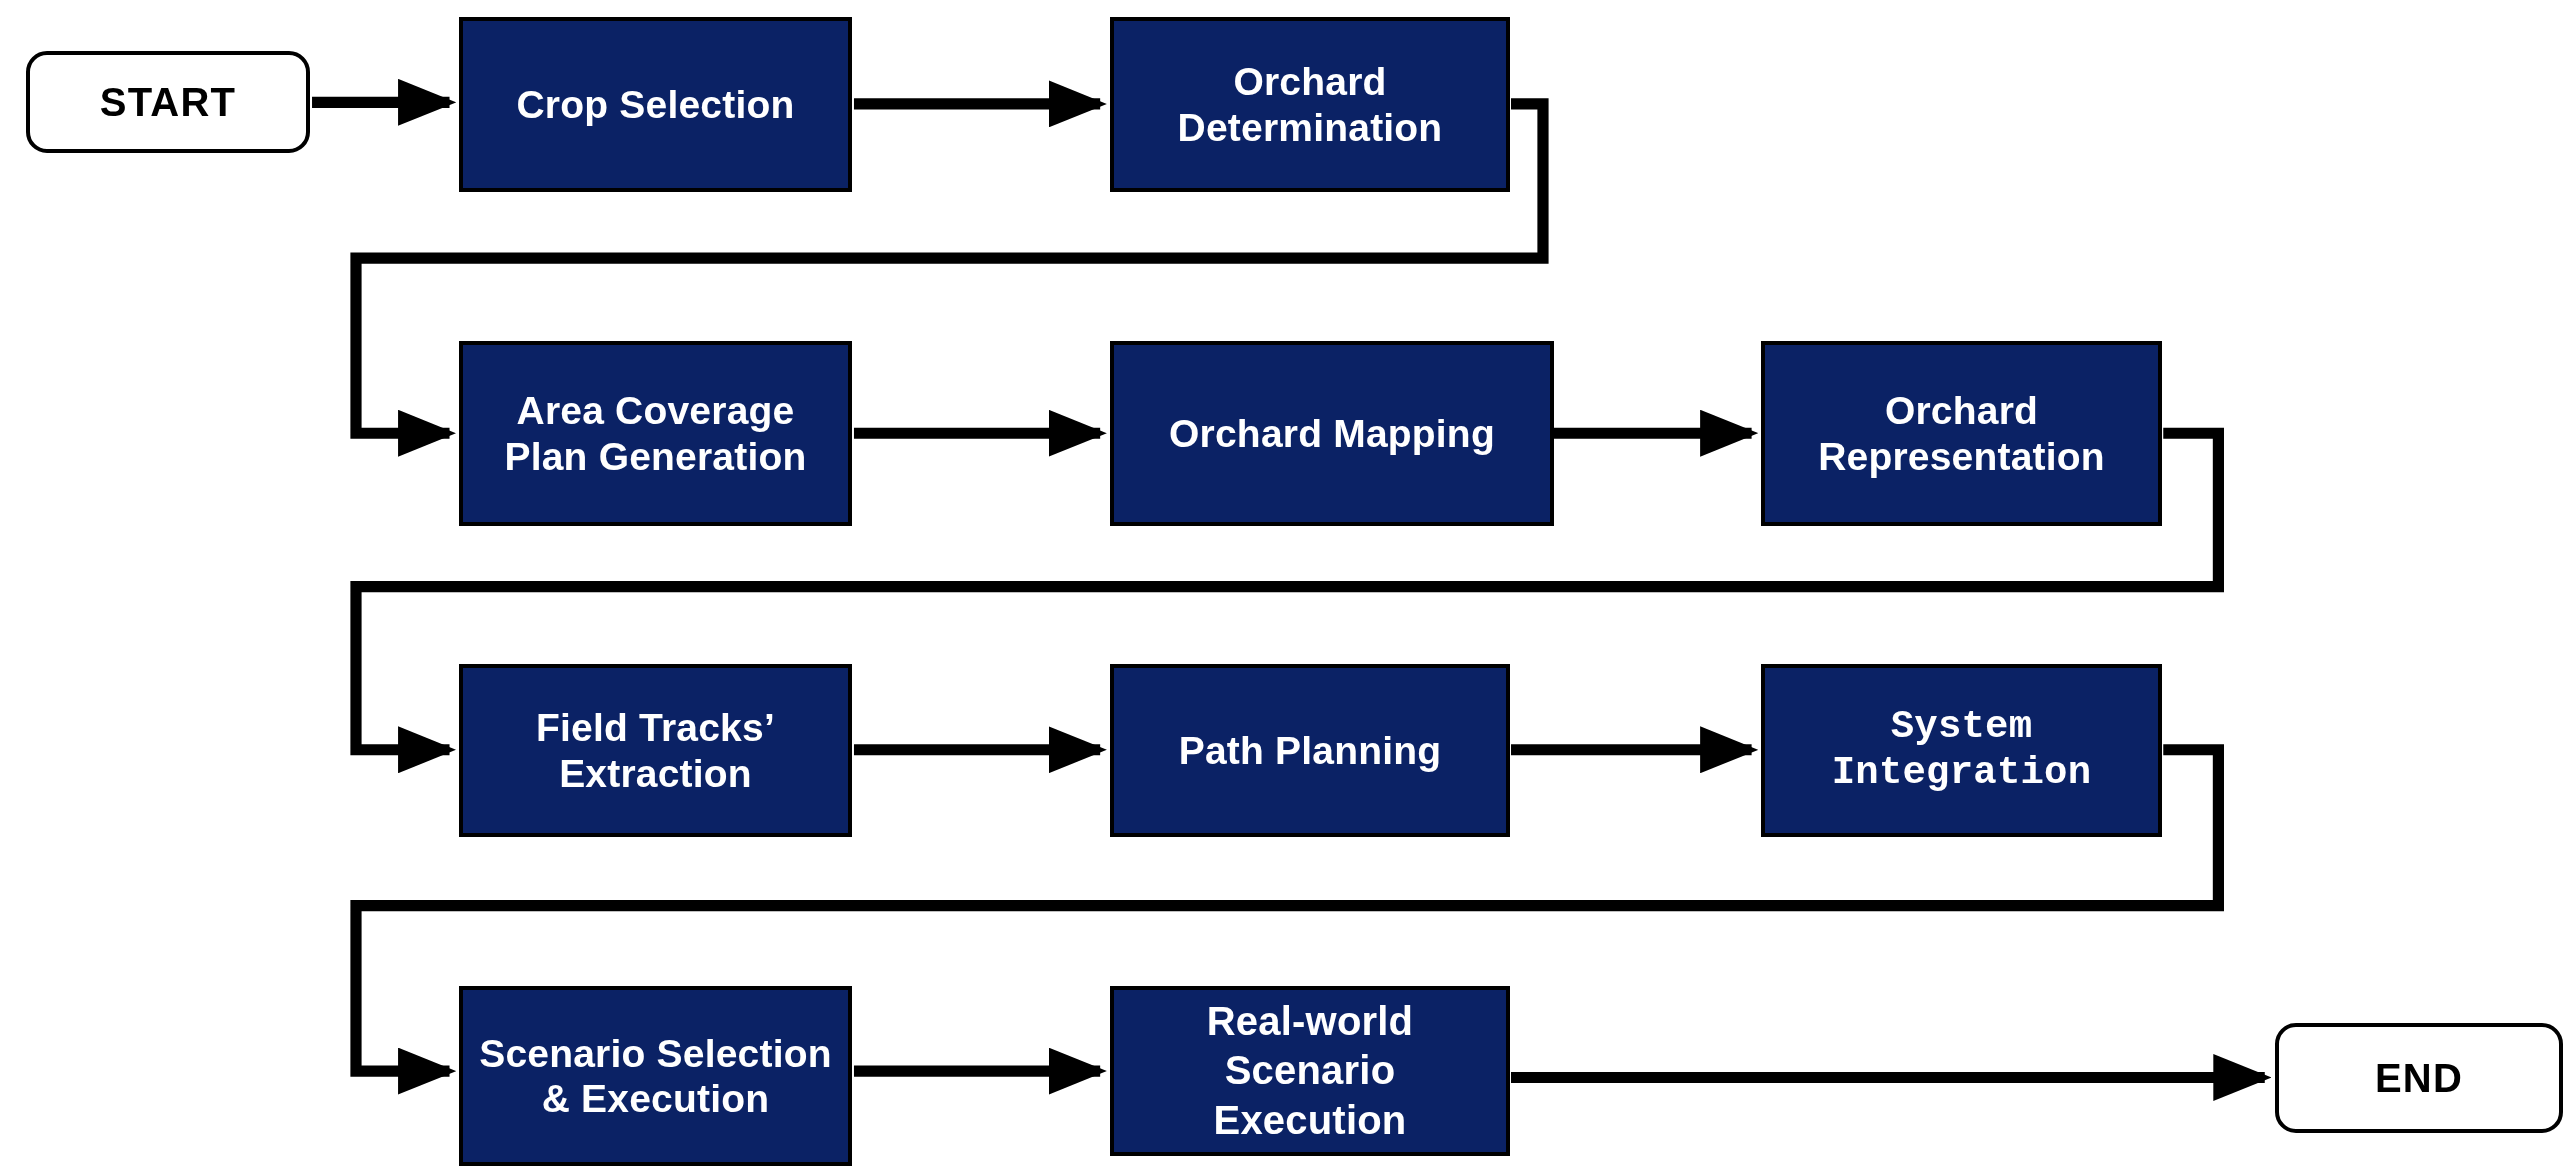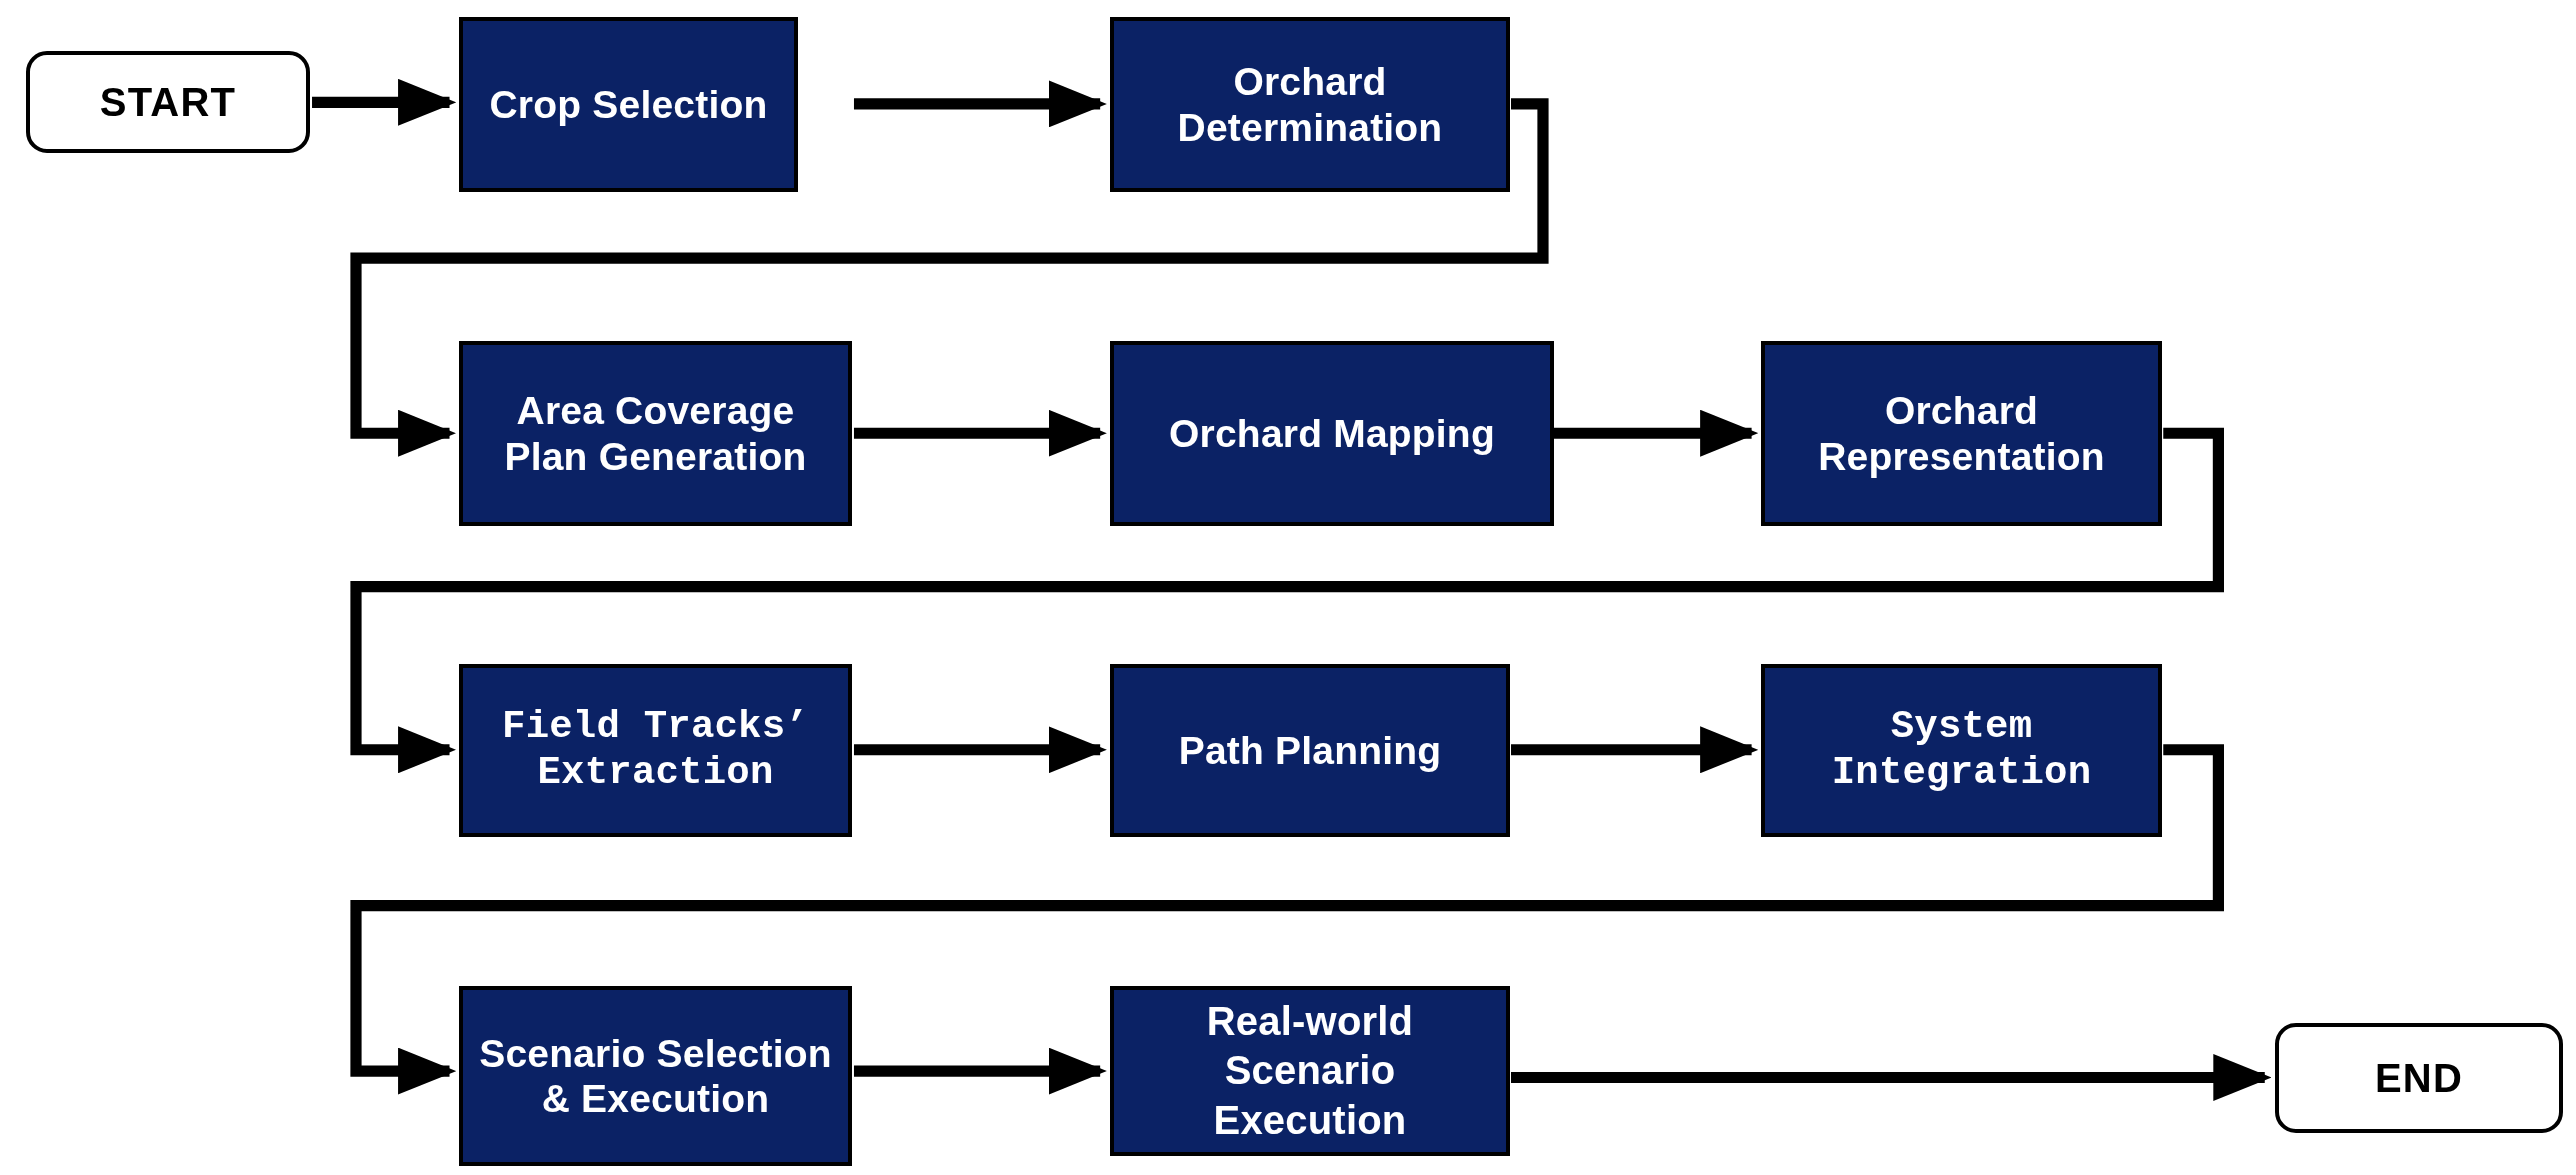--- a/index.html
+++ b/index.html
@@ -99,21 +99,21 @@
       <line x1="1068" y1="1340" x2="1376" y2="1340" marker-end="url(#arrowhead)"></line>
 
       <line x1="1890" y1="1348" x2="2833" y2="1348" marker-end="url(#arrowhead)"></line>
     </g>
   </svg>
 
   <div class="node node-terminal" style="left:26px; top:51px; width:284px; height:102px;">
     <span class="node-label">START</span>
   </div>
 
-  <div class="node node-process" style="left:459px; top:17px; width:339px; height:175px;">
+  <div class="node node-process" style="left:459px; top:17px; width:393px; height:175px;">
     <span class="node-label">Crop Selection</span>
   </div>
 
   <div class="node node-process" style="left:1110px; top:17px; width:400px; height:175px;">
     <span class="node-label">Orchard
 Determination</span>
   </div>
 
   <div class="node node-process" style="left:459px; top:341px; width:393px; height:185px;">
     <span class="node-label">Area Coverage
@@ -122,21 +122,21 @@
 
   <div class="node node-process" style="left:1110px; top:341px; width:444px; height:185px;">
     <span class="node-label">Orchard Mapping</span>
   </div>
 
   <div class="node node-process" style="left:1761px; top:341px; width:401px; height:185px;">
     <span class="node-label">Orchard
 Representation</span>
   </div>
 
-  <div class="node node-process" style="left:459px; top:664px; width:393px; height:173px;font-family:Liberation Mono, monospace;">
+  <div class="node node-process" style="left:459px; top:664px; width:393px; height:173px;">
     <span class="node-label">Field Tracks’
 Extraction</span>
   </div>
 
   <div class="node node-process" style="left:1110px; top:664px; width:400px; height:173px;">
     <span class="node-label">Path Planning</span>
   </div>
 
   <div class="node node-process" style="left:1761px; top:664px; width:401px; height:173px;font-family:Liberation Mono, monospace;">
     <span class="node-label">System

